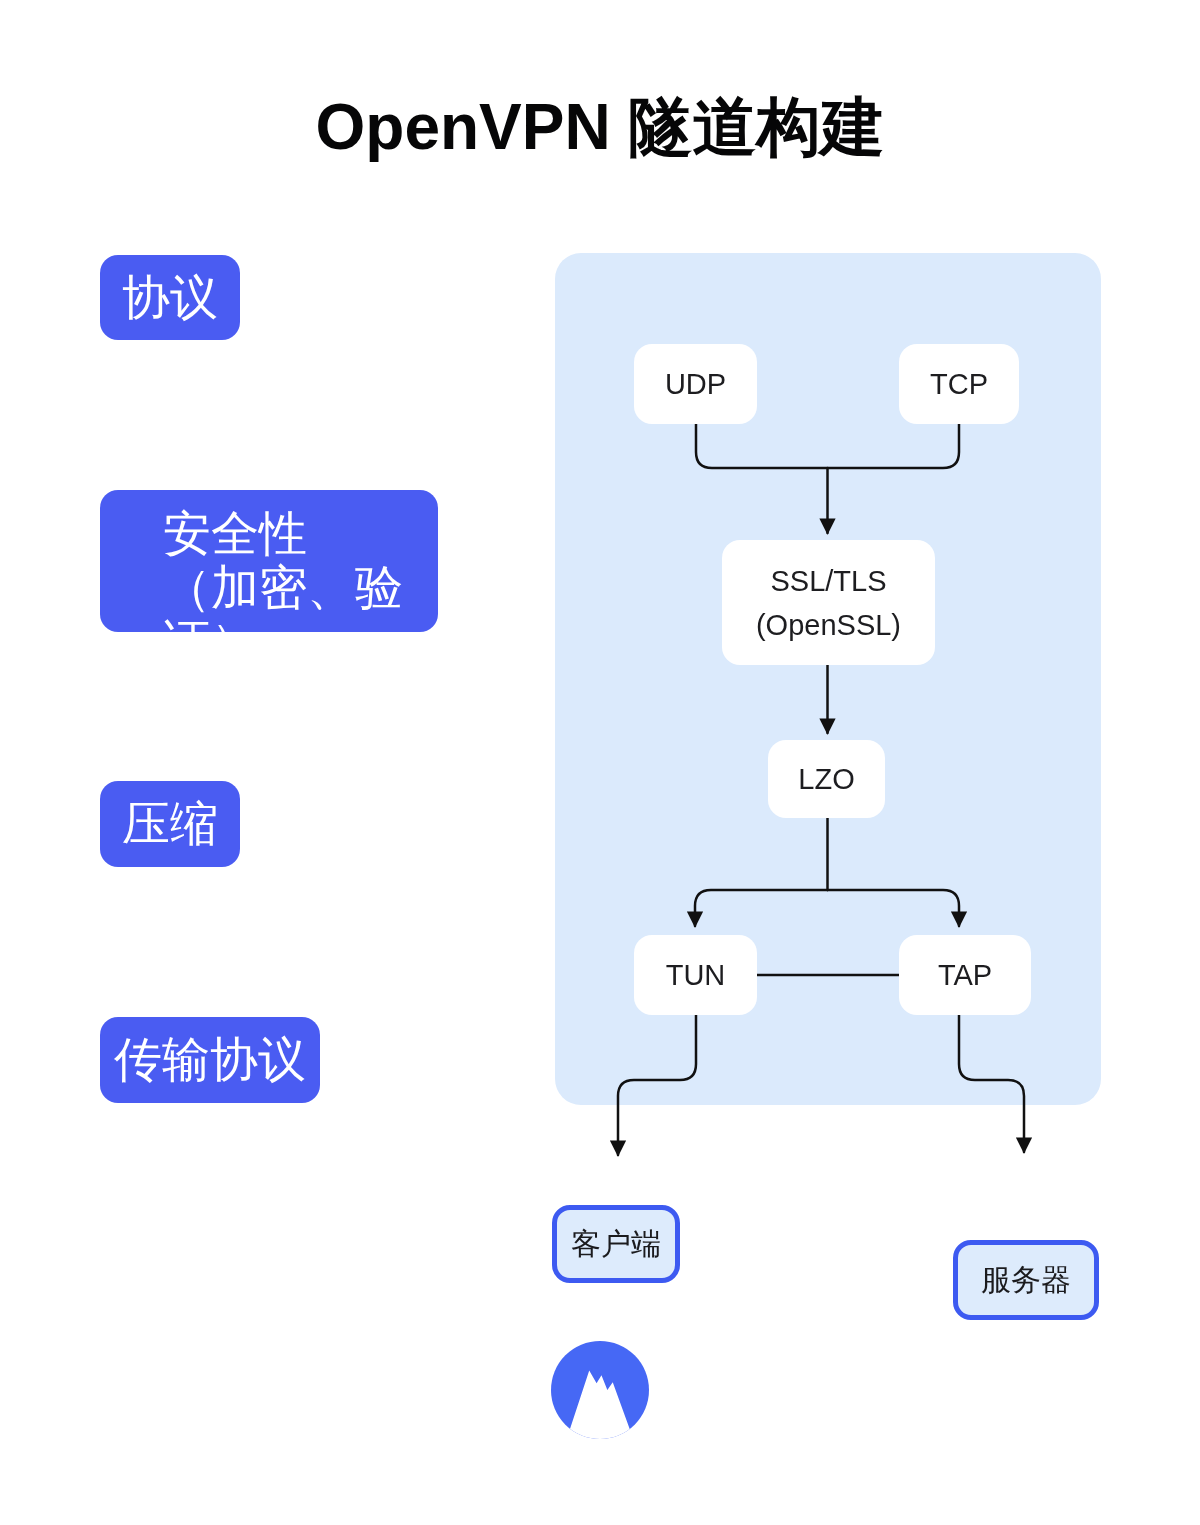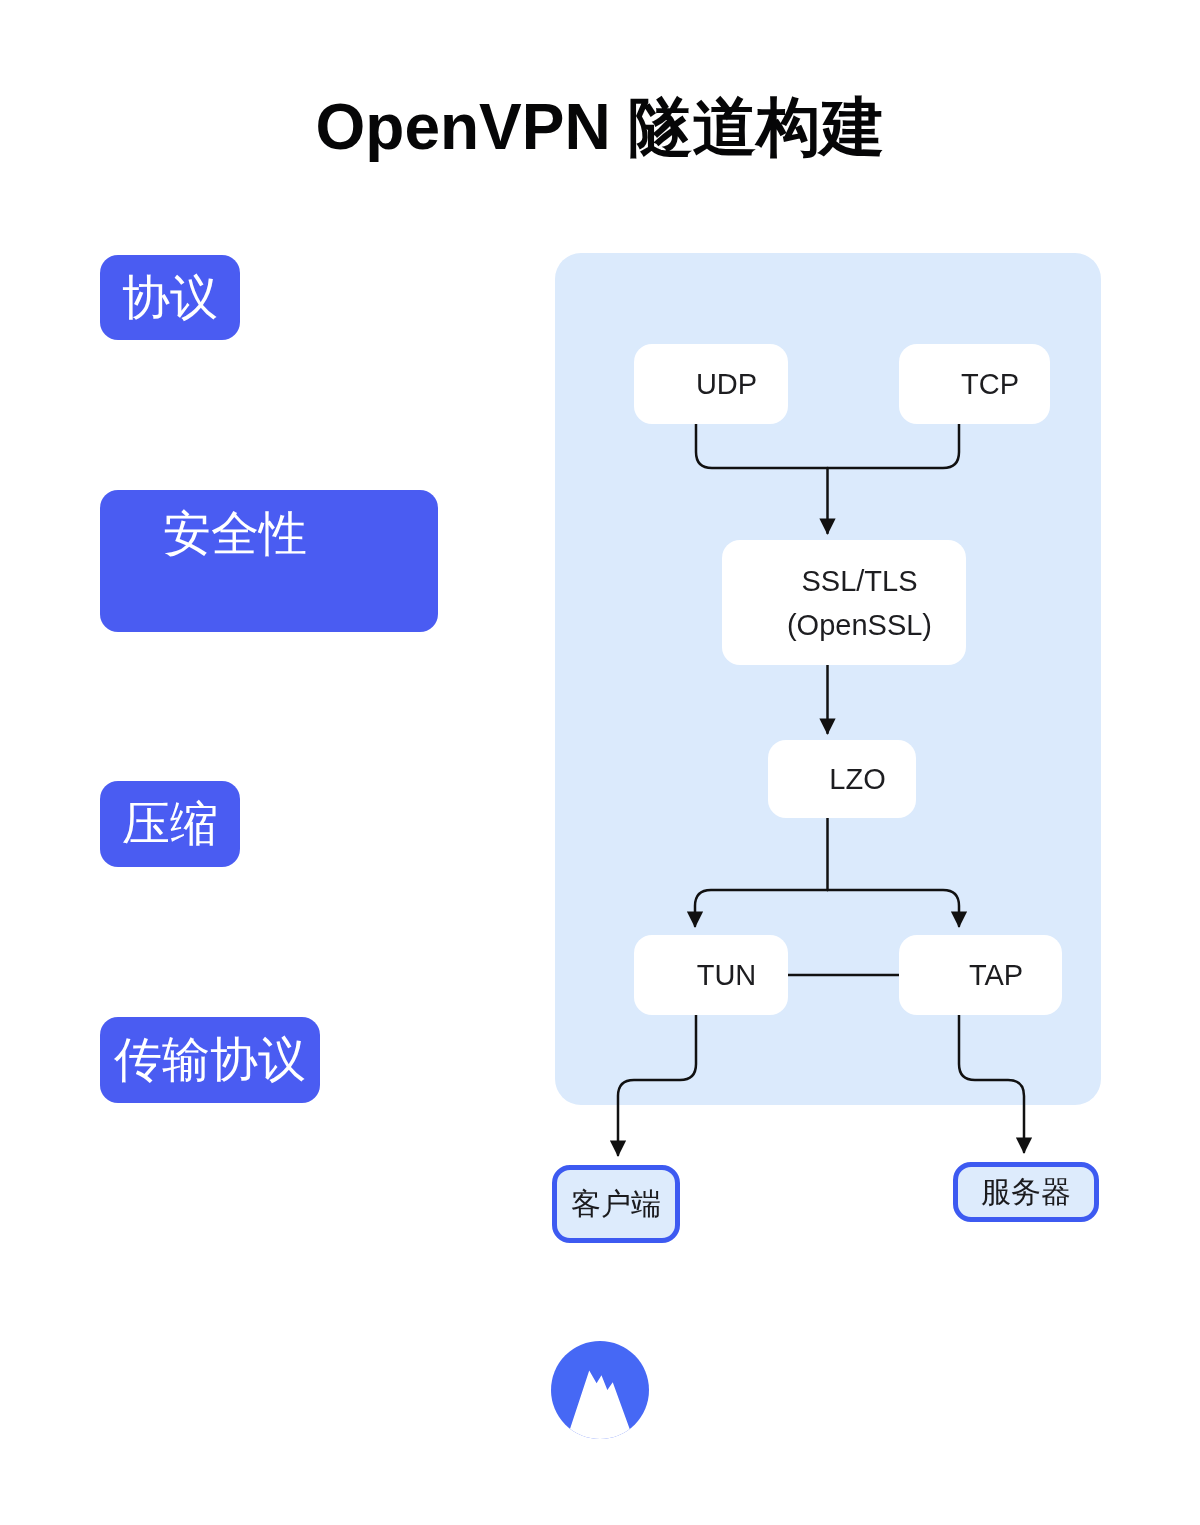--- a/index.html
+++ b/index.html
@@ -27,37 +27,37 @@
   .cat-transport{left:100px;top:1017px;width:220px;height:86px;}
   
   .panel{
     position:absolute;left:555px;top:253px;width:546px;height:852px;
     background:#dbeafc;border-radius:26px;
   }
   svg.connectors{position:absolute;left:0;top:0;width:1200px;height:1525px;pointer-events:none;}
   
   .node{
     position:absolute;background:#ffffff;border-radius:18px;color:#1d1d20;
-    font-size:29px;font-weight:500;display:flex;align-items:center;justify-content:center;padding-left:31px;
+    font-size:29px;font-weight:500;display:flex;align-items:center;justify-content:center;
   }
   .node-udp{left:634px;top:344px;width:123px;height:80px;}
   .node-tcp{left:899px;top:344px;width:120px;height:80px;}
   .node-ssl{left:722px;top:540px;width:213px;height:125px;flex-direction:column;line-height:44px;}
   .node-ssl span{display:block;text-align:center;}
   .node-lzo{left:768px;top:740px;width:117px;height:78px;}
   .node-tun{left:634px;top:935px;width:123px;height:80px;}
   .node-tap{left:899px;top:935px;width:132px;height:80px;}
   
   .endpoint{
     position:absolute;background:#ddebfc;border:5px solid #3d5af1;border-radius:18px;
     box-sizing:border-box;color:#1b1b1e;font-size:30px;
-    display:flex;align-items:center;justify-content:center;
+    display:flex;align-items:center;justify-content:center;margin-top:40px;
   }
   .endpoint-client{left:552px;top:1165px;width:128px;height:78px;}
-  .endpoint-server{left:953px;top:1162px;width:146px;height:60px;}
+  .endpoint-server{left:953px;top:1200px;width:146px;height:80px;}
   
   .footer{
     position:absolute;top:1340px;left:0;width:1200px;height:100px;
     display:flex;align-items:center;justify-content:center;gap:30px;
   }
   .logo{width:98px;height:98px;display:block;}
   .wordmark{
     font-size:48px;font-weight:700;color:#0d0d0f;letter-spacing:-0.5px;line-height:1;
   }
   .reg{font-size:15px;font-weight:700;vertical-align:24px;}
@@ -65,20 +65,21 @@
 </head>
 <body>
 
 <div class="page-title">OpenVPN 隧道构建</div>
 
 <div class="cat cat-protocol">
   <span>协议</span>
 </div>
 <div class="cat cat-security">
   <span>安全性</span>
+  <span>（加密、验证）</span>
 </div>
 <div class="cat cat-compression">
   <span>压缩</span>
 </div>
 <div class="cat cat-transport">
   <span>传输协议</span>
 </div>
 
 <div class="panel"></div>
 

